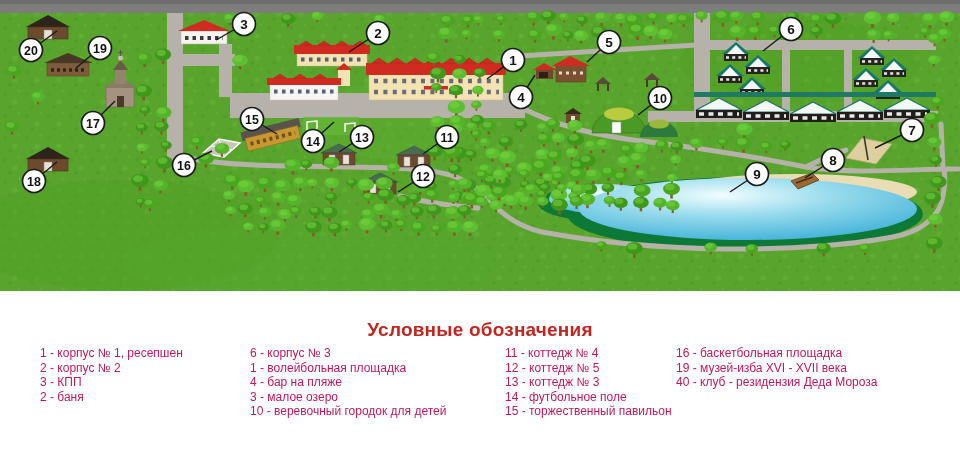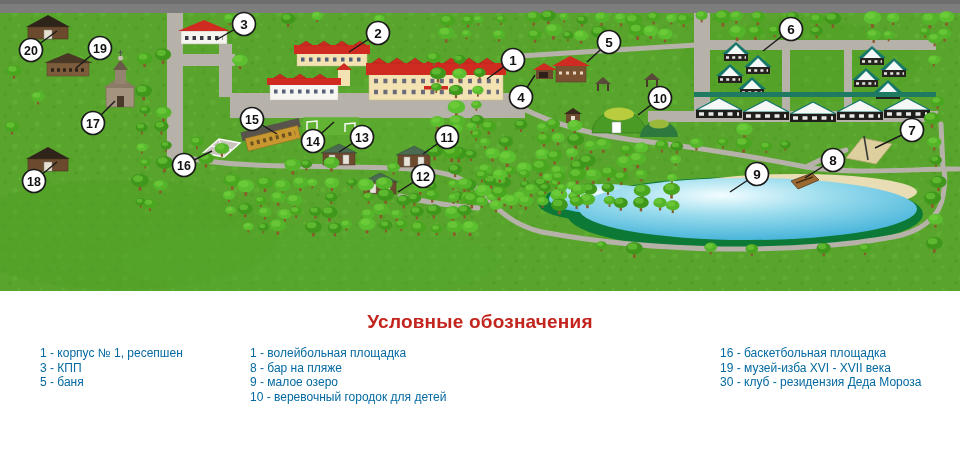--- a/index.html
+++ b/index.html
@@ -1,22 +1,22 @@
 <!DOCTYPE html>
 <html><head>
 <meta charset="utf-8">
 <style>
   html,body{margin:0;padding:0;background:#fff;}
   body{width:960px;height:453px;position:relative;font-family:"Liberation Sans",sans-serif;overflow:hidden;}
   .map-wrap{position:absolute;top:0;left:0;width:960px;height:291px;}
   svg{display:block;}
   .legend{position:absolute;top:291px;left:0;width:960px;height:162px;background:#ffffff;}
-  .legend-title{text-align:center;margin-top:20px;font-size:19px;font-weight:bold;color:#c3241e;letter-spacing:0.2px;}
-  .legend-col{position:absolute;top:55px;font-size:12px;color:#0369a1;line-height:14.6px;white-space:nowrap;}
-  .col-0{left:40px;} .col-1{left:250px;} .col-2{left:505px;} .col-3{left:720px;}
+  .legend-title{text-align:center;margin-top:28px;font-size:19px;font-weight:bold;color:#c3241e;letter-spacing:0.2px;}
+  .legend-col{position:absolute;top:55px;font-size:12px;color:#be185d;line-height:14.6px;white-space:nowrap;}
+  .col-0{left:40px;} .col-1{left:250px;} .col-2{left:505px;} .col-3{left:676px;}
 </style>
 </head>
 <body>
 
 <div class="map-wrap">
 <svg width="960" height="291" viewBox="0 0 960 291" xmlns="http://www.w3.org/2000/svg">
   <defs>
     <pattern id="grassTex" width="22" height="22" patternUnits="userSpaceOnUse">
       <rect width="22" height="22" fill="#58a42c"></rect>
       <circle cx="5" cy="6" r="2.2" fill="#4e9a24" opacity="0.55"></circle>
@@ -1080,27 +1080,36 @@
           <text x="31" y="54.6" text-anchor="middle" font-size="12.4" font-weight="bold" fill="#111" font-family="&quot;Liberation Sans&quot;,sans-serif">20</text>
         </g>
       </g>
 </svg>
 </div>
 
 <div class="legend">
   <div class="legend-title">Условные обозначения</div>
   <div class="legend-col col-0">
       <div>1 - корпус № 1, ресепшен</div>
+      <div>2 - корпус № 2</div>
       <div>3 - КПП</div>
-      <div>5 - баня</div>
+      <div>2 - баня</div>
     </div>
   <div class="legend-col col-1">
+      <div>6 - корпус № 3</div>
       <div>1 - волейбольная площадка</div>
-      <div>8 - бар на пляже</div>
-      <div>9 - малое озеро</div>
+      <div>4 - бар на пляже</div>
+      <div>3 - малое озеро</div>
       <div>10 - веревочный городок для детей</div>
+    </div>
+  <div class="legend-col col-2">
+      <div>11 - коттедж № 4</div>
+      <div>12 - коттедж № 5</div>
+      <div>13 - коттедж № 3</div>
+      <div>14 - футбольное поле</div>
+      <div>15 - торжественный павильон</div>
     </div>
   <div class="legend-col col-3">
       <div>16 - баскетбольная площадка</div>
       <div>19 - музей-изба XVI - XVII века</div>
-      <div>30 - клуб - резидензия Деда Мороза</div>
+      <div>40 - клуб - резидензия Деда Мороза</div>
     </div>
 </div>
 
 </body></html>

